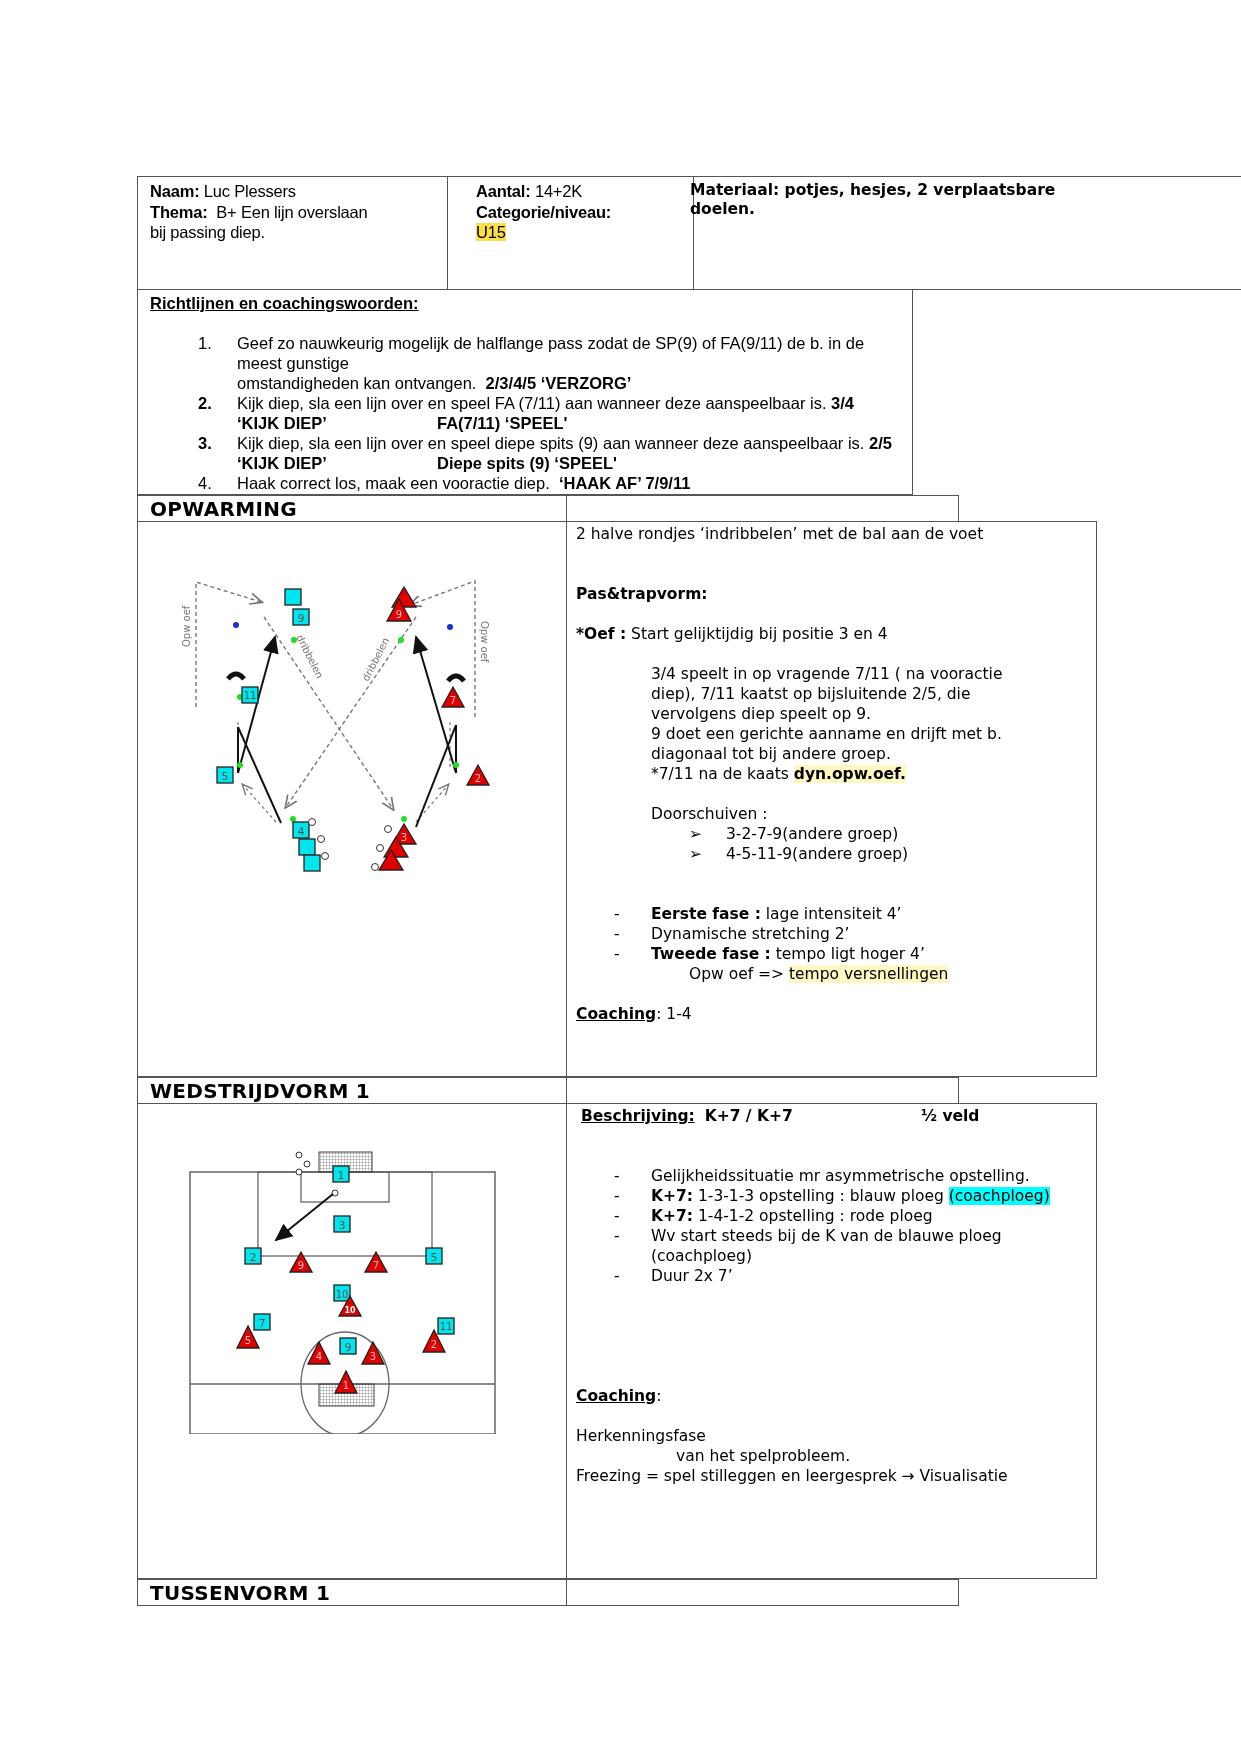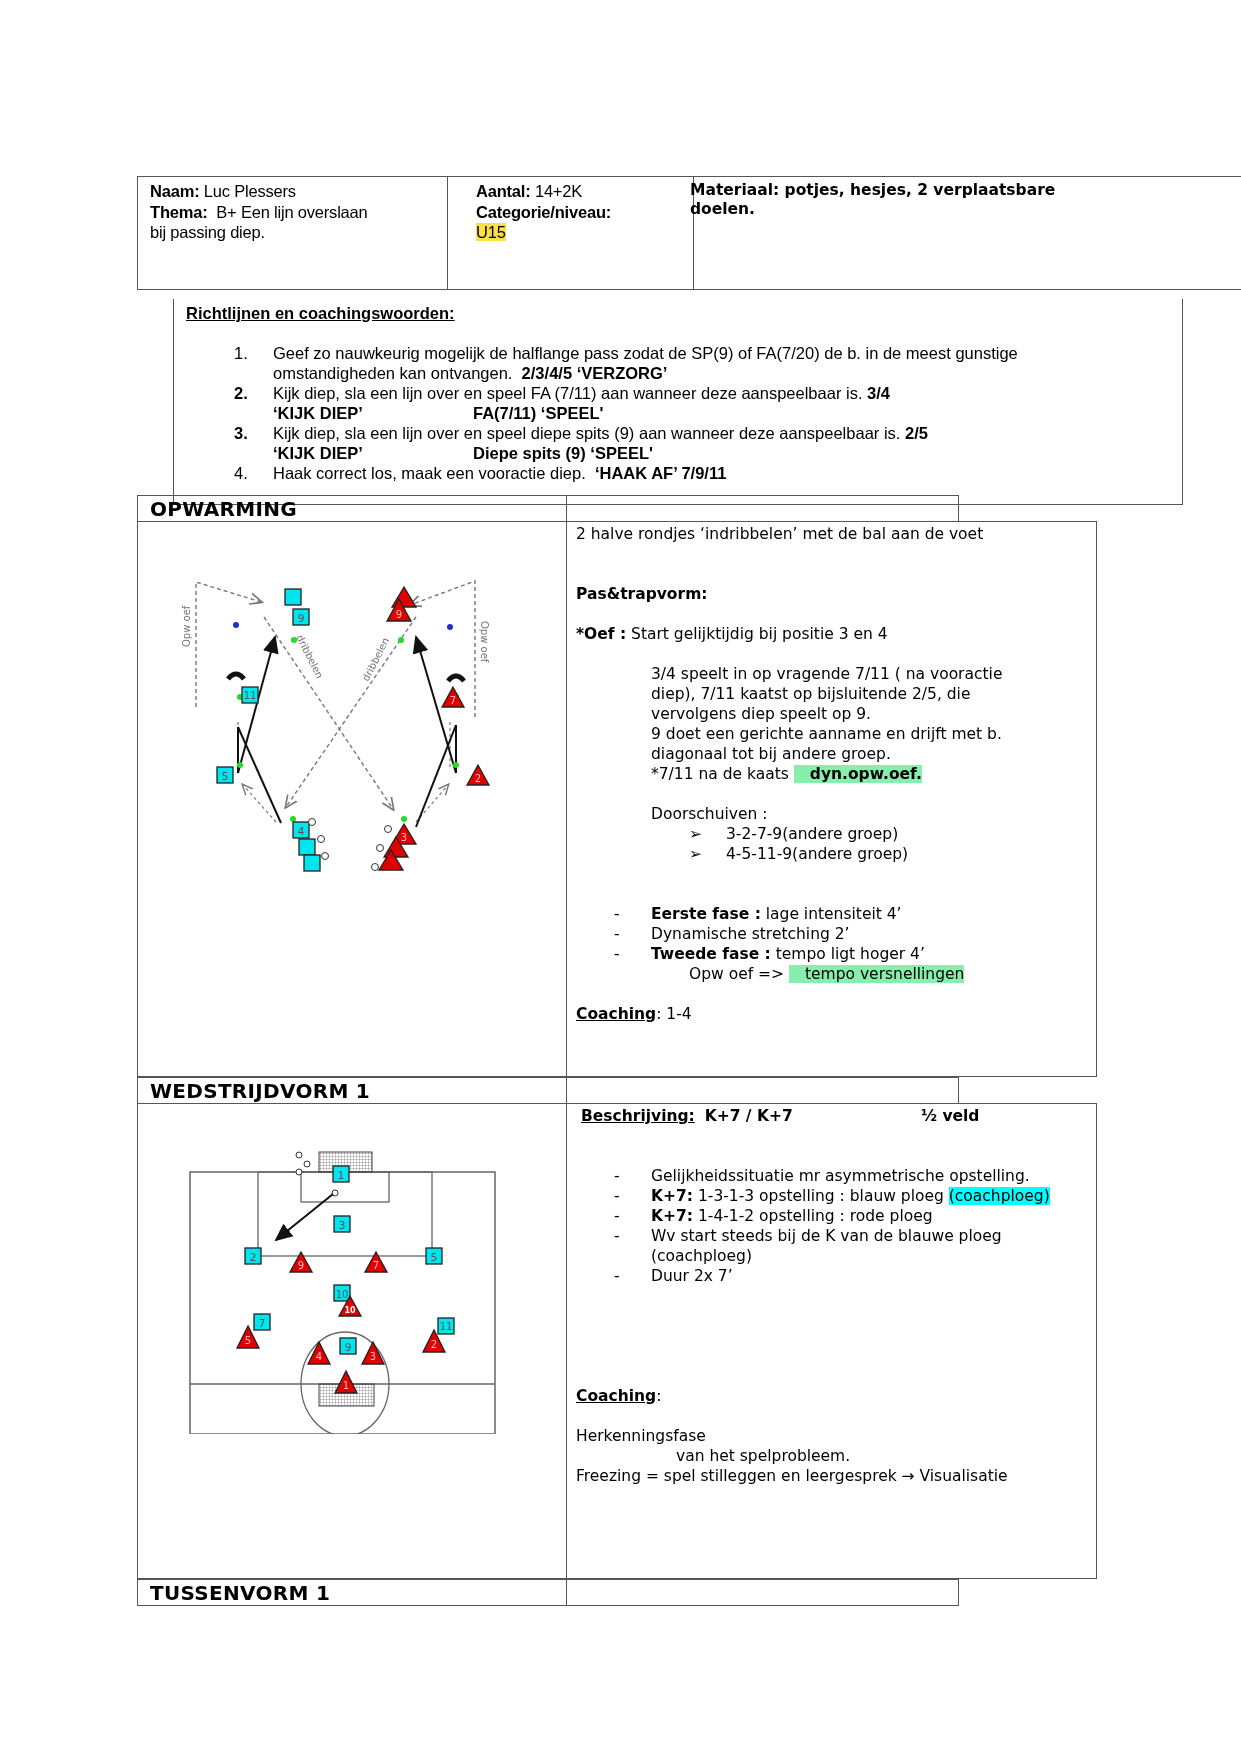--- a/index.html
+++ b/index.html
@@ -1,32 +1,32 @@
 <!DOCTYPE html>
 <html><head>
 <meta charset="utf-8">
 <style>
   html, body { margin: 0; padding: 0; background: #ffffff; }
   body { width: 1241px; height: 1754px; position: relative; font-family: "DejaVu Sans", sans-serif; color: #000; font-size: 15.5px; line-height: 1.25; }
   .abs { position: absolute; }
   .b { font-weight: bold; }
   .u { text-decoration: underline; }
   .hl-yellow { background: #fde047; }
-  .hl-green { background: #86efac; padding-left: 16px; }
+  .hl-green { background: #fef9c3; }
   .hl-cyan { background: #00ffff; }
   .narrow { font-family: "Liberation Sans", sans-serif; font-size: 16.5px; letter-spacing: -0.2px; }
 
   
   #hdr { left: 137px; top: 176px; width: 1150px; height: 114px; border: 1.5px solid #555; box-sizing: border-box; }
   .hcell { position: absolute; top: 0; bottom: 0; box-sizing: border-box; padding: 4px 12px; }
   #hc1 { left: 0; width: 310px; border-right: 1.5px solid #555; }
   #hc2 { left: 326px; width: 230px; border-right: 1.5px solid #555; }
   #hc3 { left: 540px; right: 0; }
 
-  #rich { left: 137px; top: 299px; width: 1010px; height: 206px; border: 1.5px solid #555; border-top: none; box-sizing: border-box; padding: 4px 12px; margin-left: 36px; }
+  #rich { left: 137px; top: 289px; width: 776px; height: 206px; border: 1.5px solid #555; border-top: none; box-sizing: border-box; padding: 4px 12px; }
   .rich-title { font-weight: bold; text-decoration: underline; font-family: "Liberation Sans", sans-serif; font-size: 16.5px; }
   .rlist { margin: 19px 0 0 0; padding: 0; list-style: none; font-family: "Liberation Sans", sans-serif; font-size: 16.5px; line-height: 20px; }
   .rlist li { position: relative; padding-left: 87px; }
   .rlist .num { position: absolute; left: 48px; }
 
   
   .secbar { left: 137px; width: 822px; height: 26px; border: 1.5px solid #555; box-sizing: border-box; border-bottom: none; }
   .secbar .t { position: absolute; left: 12px; top: 1px; font-weight: bold; font-size: 20px; letter-spacing: 0.3px; }
   .secbar .div { position: absolute; left: 428px; top: 0; bottom: 0; border-left: 1.5px solid #555; }
   .secbody { left: 137px; width: 960px; border: 1.5px solid #555; box-sizing: border-box; }
@@ -54,21 +54,21 @@
     <div class="b">Materiaal: potjes, hesjes, 2 verplaatsbare</div>
     <div class="b">doelen.</div>
   </div>
 </div>
 
 <div id="rich" class="abs">
   <div class="rich-title">Richtlijnen en coachingswoorden:</div>
   <ul class="rlist">
     <li>
       <span class="num">1.</span>
-      <div>Geef zo nauwkeurig mogelijk de halflange pass  zodat de SP(9) of FA(7/20) de b. in de meest gunstige</div>
+      <div>Geef zo nauwkeurig mogelijk de halflange pass  zodat de SP(9) of FA(9/11) de b. in de meest gunstige</div>
       <div><span>omstandigheden kan ontvangen.</span>&nbsp; <span class="b">2/3/4/5   ‘VERZORG’</span></div>
     </li>
     <li>
       <span class="num b">2.</span>
       <div><span>Kijk diep, sla een lijn over en speel FA (7/11) aan wanneer deze aanspeelbaar is.</span> <span class="b">3/4</span></div>
       <div class="b"><span style="display:inline-block;width:200px">‘KIJK DIEP’</span><span>FA(7/11) ‘SPEEL'</span></div>
     </li>
     <li>
       <span class="num b">3.</span>
       <div><span>Kijk diep, sla een lijn over en speel diepe spits (9) aan wanneer deze aanspeelbaar is.</span> <span class="b">2/5</span></div>

